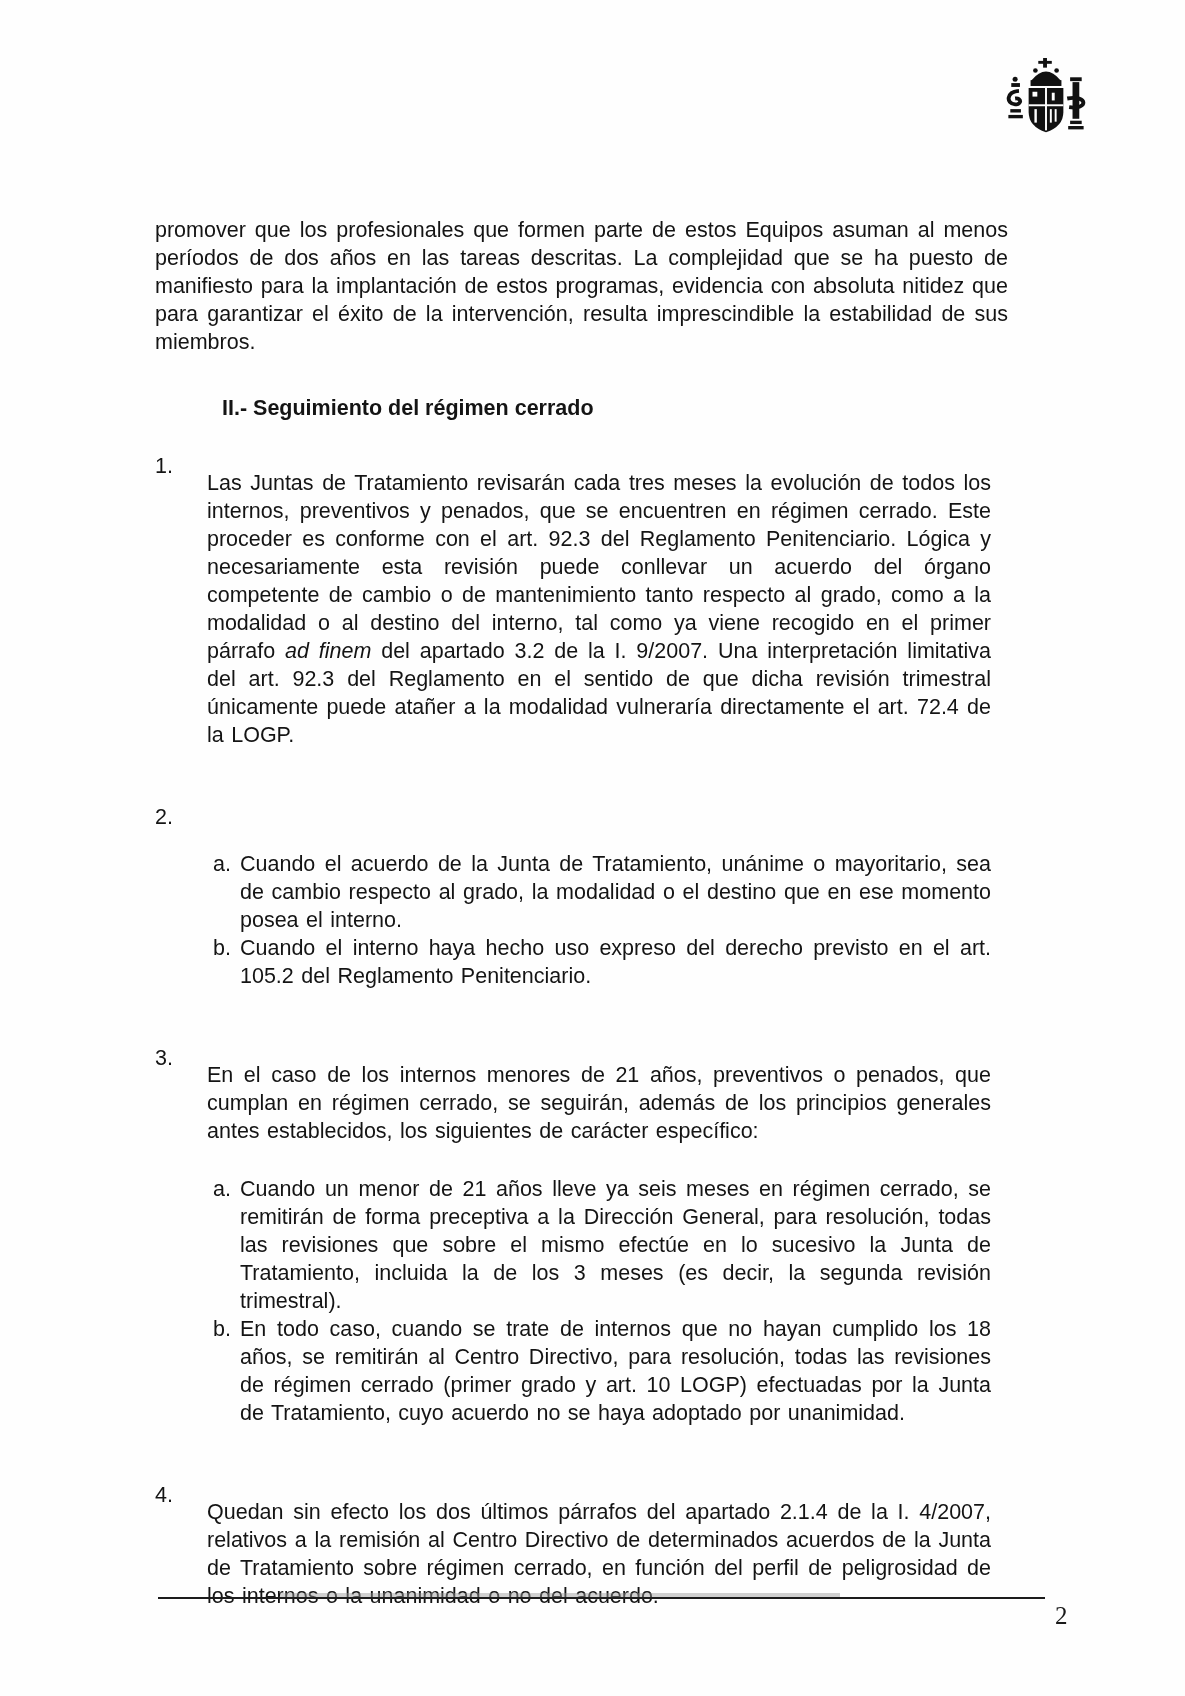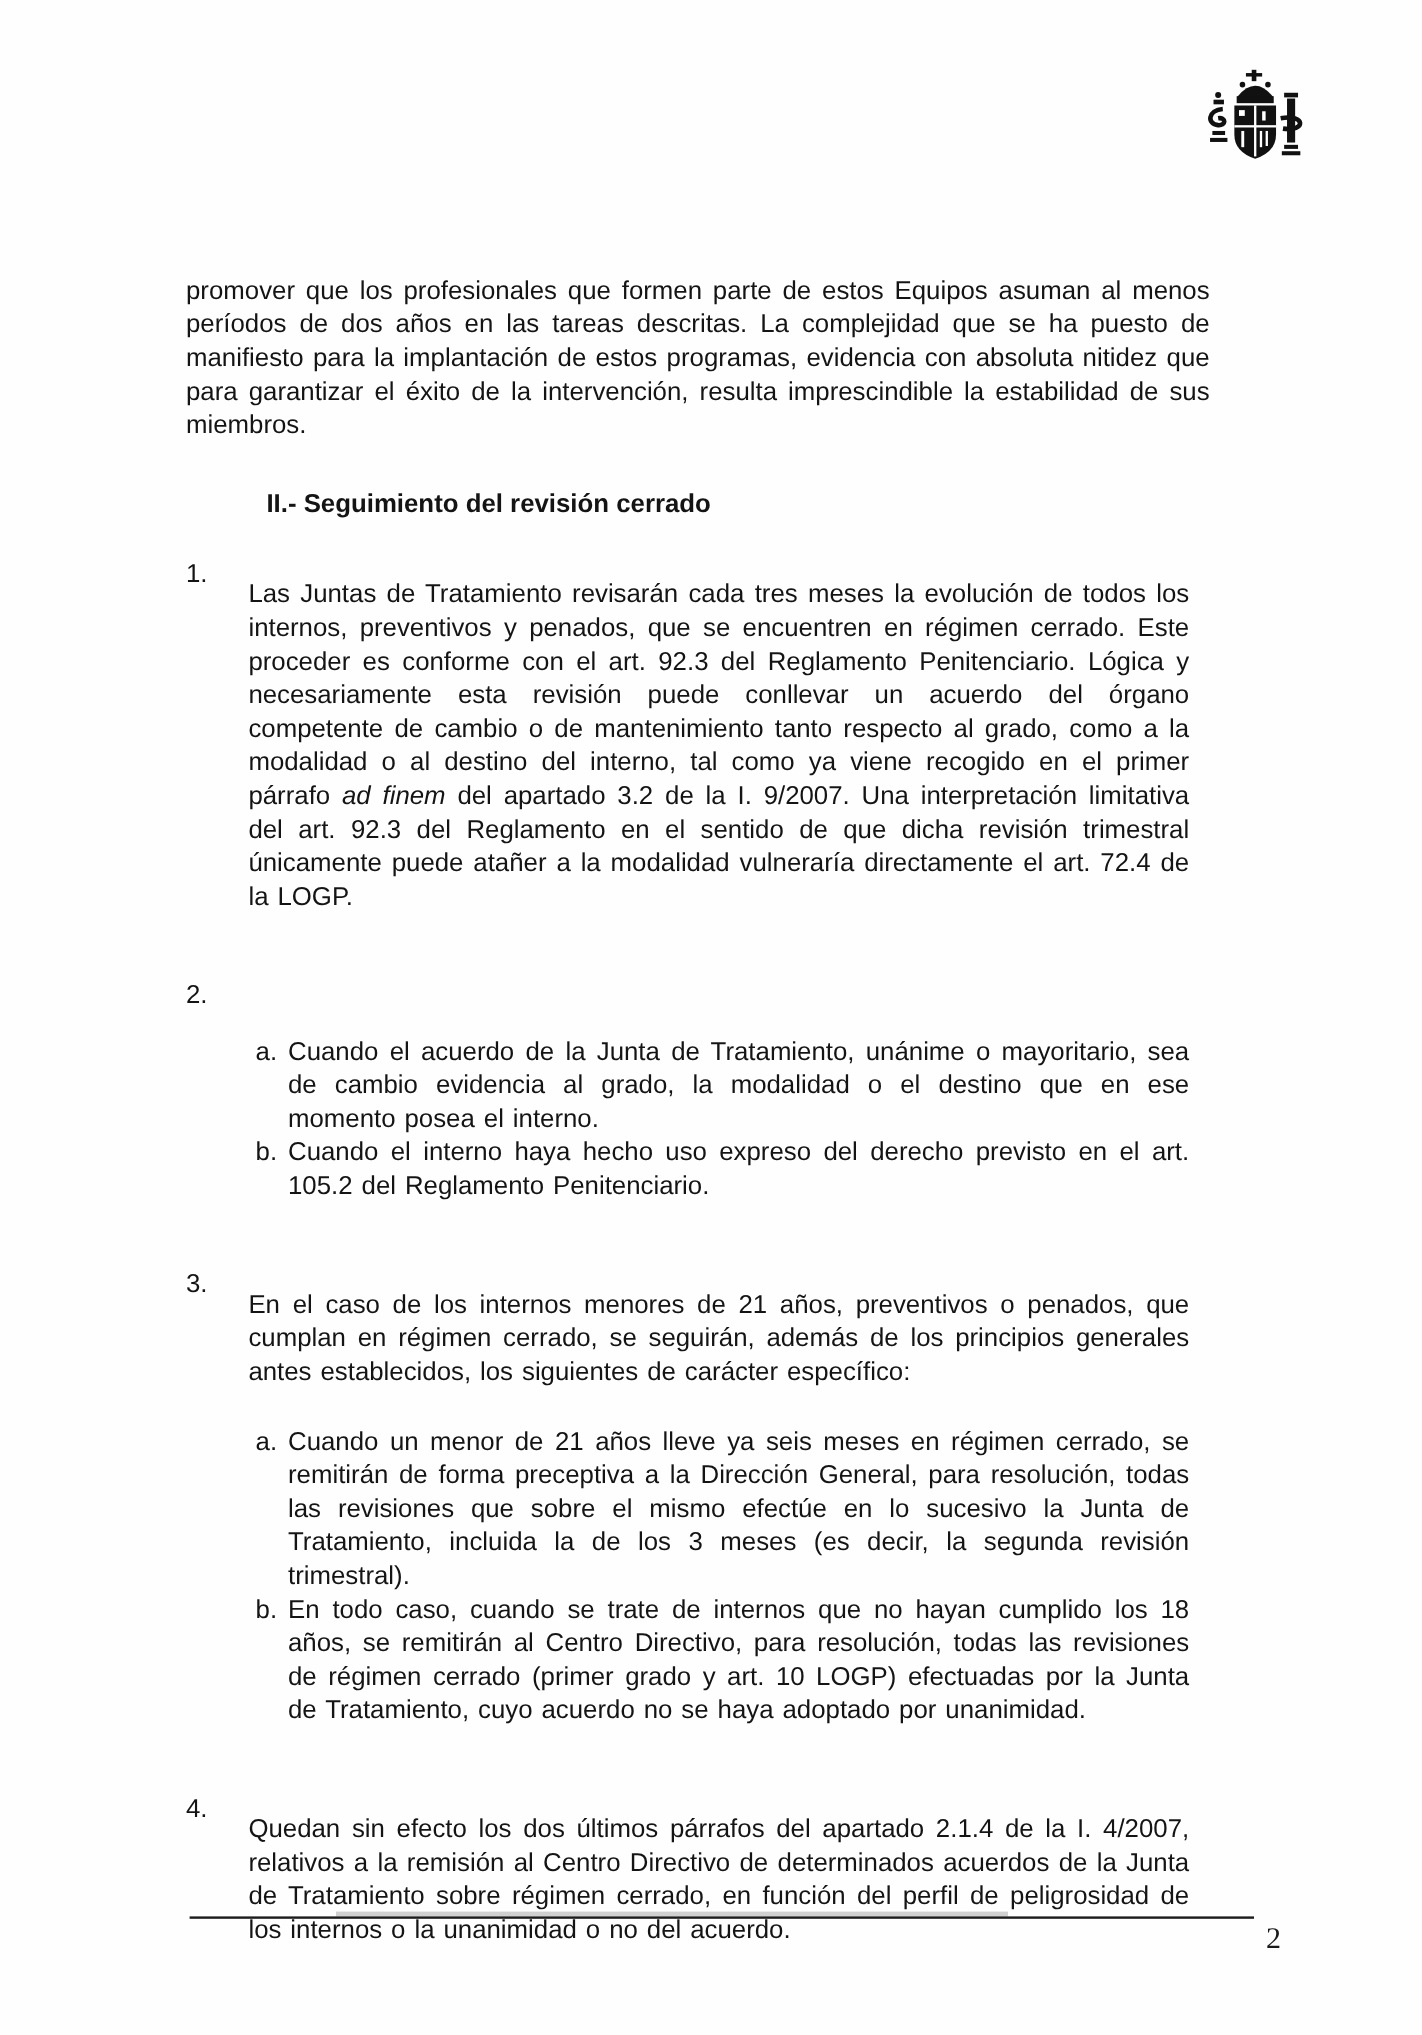--- a/index.html
+++ b/index.html
@@ -10,21 +10,21 @@
     background:#fefefe;
     font-family:"Liberation Sans","DejaVu Sans",sans-serif;
     color:#141414;
     overflow:hidden;
   }
   .emblem {
     position:absolute; left:1002px; top:58px;
     width:88px; height:82px;
   }
   .content {
-    position:absolute; left:155px; top:228px; width:853px;
+    position:absolute; left:155px; top:216px; width:853px;
     font-size:21.5px; line-height:28px;
   }
   .para { margin:0; text-align:justify; word-spacing:1.5px; }
   .intro { margin-bottom:38px; }
   .heading {
     margin:0 0 30px 0; padding-left:67px;
     font-size:21.5px; line-height:28px; font-weight:bold;
   }
   .li { display:flex; margin-bottom:37px; }
   .li:last-child { margin-bottom:0; }
@@ -90,34 +90,34 @@
         <rect x="54" y="53" width="2" height="13"></rect>
         <rect x="33" y="53" width="2.5" height="14"></rect>
       </g>
     </svg>
   </div>
 
   <div class="content">
 
     <p class="para intro">promover que los profesionales que formen parte de estos Equipos asuman al menos períodos de dos años en las tareas descritas. La complejidad que se ha puesto de manifiesto para la implantación de estos programas, evidencia con absoluta nitidez que para garantizar el éxito de la intervención, resulta imprescindible la estabilidad de sus miembros.</p>
 
-    <h2 class="heading">II.- Seguimiento del revisión cerrado</h2>
+    <h2 class="heading">II.- Seguimiento del régimen cerrado</h2>
 
     <div class="li">
       <span class="num">1.</span>
       <p class="txt"><span>Las Juntas de Tratamiento revisarán cada tres meses la evolución de todos los internos, preventivos y penados, que se encuentren en régimen cerrado. Este proceder es conforme con el art. 92.3 del Reglamento Penitenciario. Lógica y necesariamente esta revisión puede conllevar un acuerdo del órgano competente de cambio o de mantenimiento tanto respecto al grado, como a la modalidad o al destino del interno, tal como ya viene recogido en el primer párrafo </span><i>ad finem</i><span> del apartado 3.2 de la I. 9/2007. Una interpretación limitativa del art. 92.3 del Reglamento en el sentido de que dicha revisión trimestral únicamente puede atañer a la modalidad vulneraría directamente el art. 72.4 de la LOGP.</span></p>
     </div>
 
     <div class="li">
       <span class="num">2.</span>
       <div class="txt">
         <div class="sub">
           <div class="sli">
             <span class="slet">a.</span>
-            <p class="stxt">Cuando el acuerdo de la Junta de Tratamiento, unánime o mayoritario, sea de cambio evidencia al grado, la modalidad o el destino que en ese momento posea el interno.</p>
+            <p class="stxt">Cuando el acuerdo de la Junta de Tratamiento, unánime o mayoritario, sea de cambio respecto al grado, la modalidad o el destino que en ese momento posea el interno.</p>
           </div>
           <div class="sli">
             <span class="slet">b.</span>
             <p class="stxt">Cuando el interno haya hecho uso expreso del derecho previsto en el art. 105.2 del Reglamento Penitenciario.</p>
           </div>
         </div>
       </div>
     </div>
 
     <div class="li">

